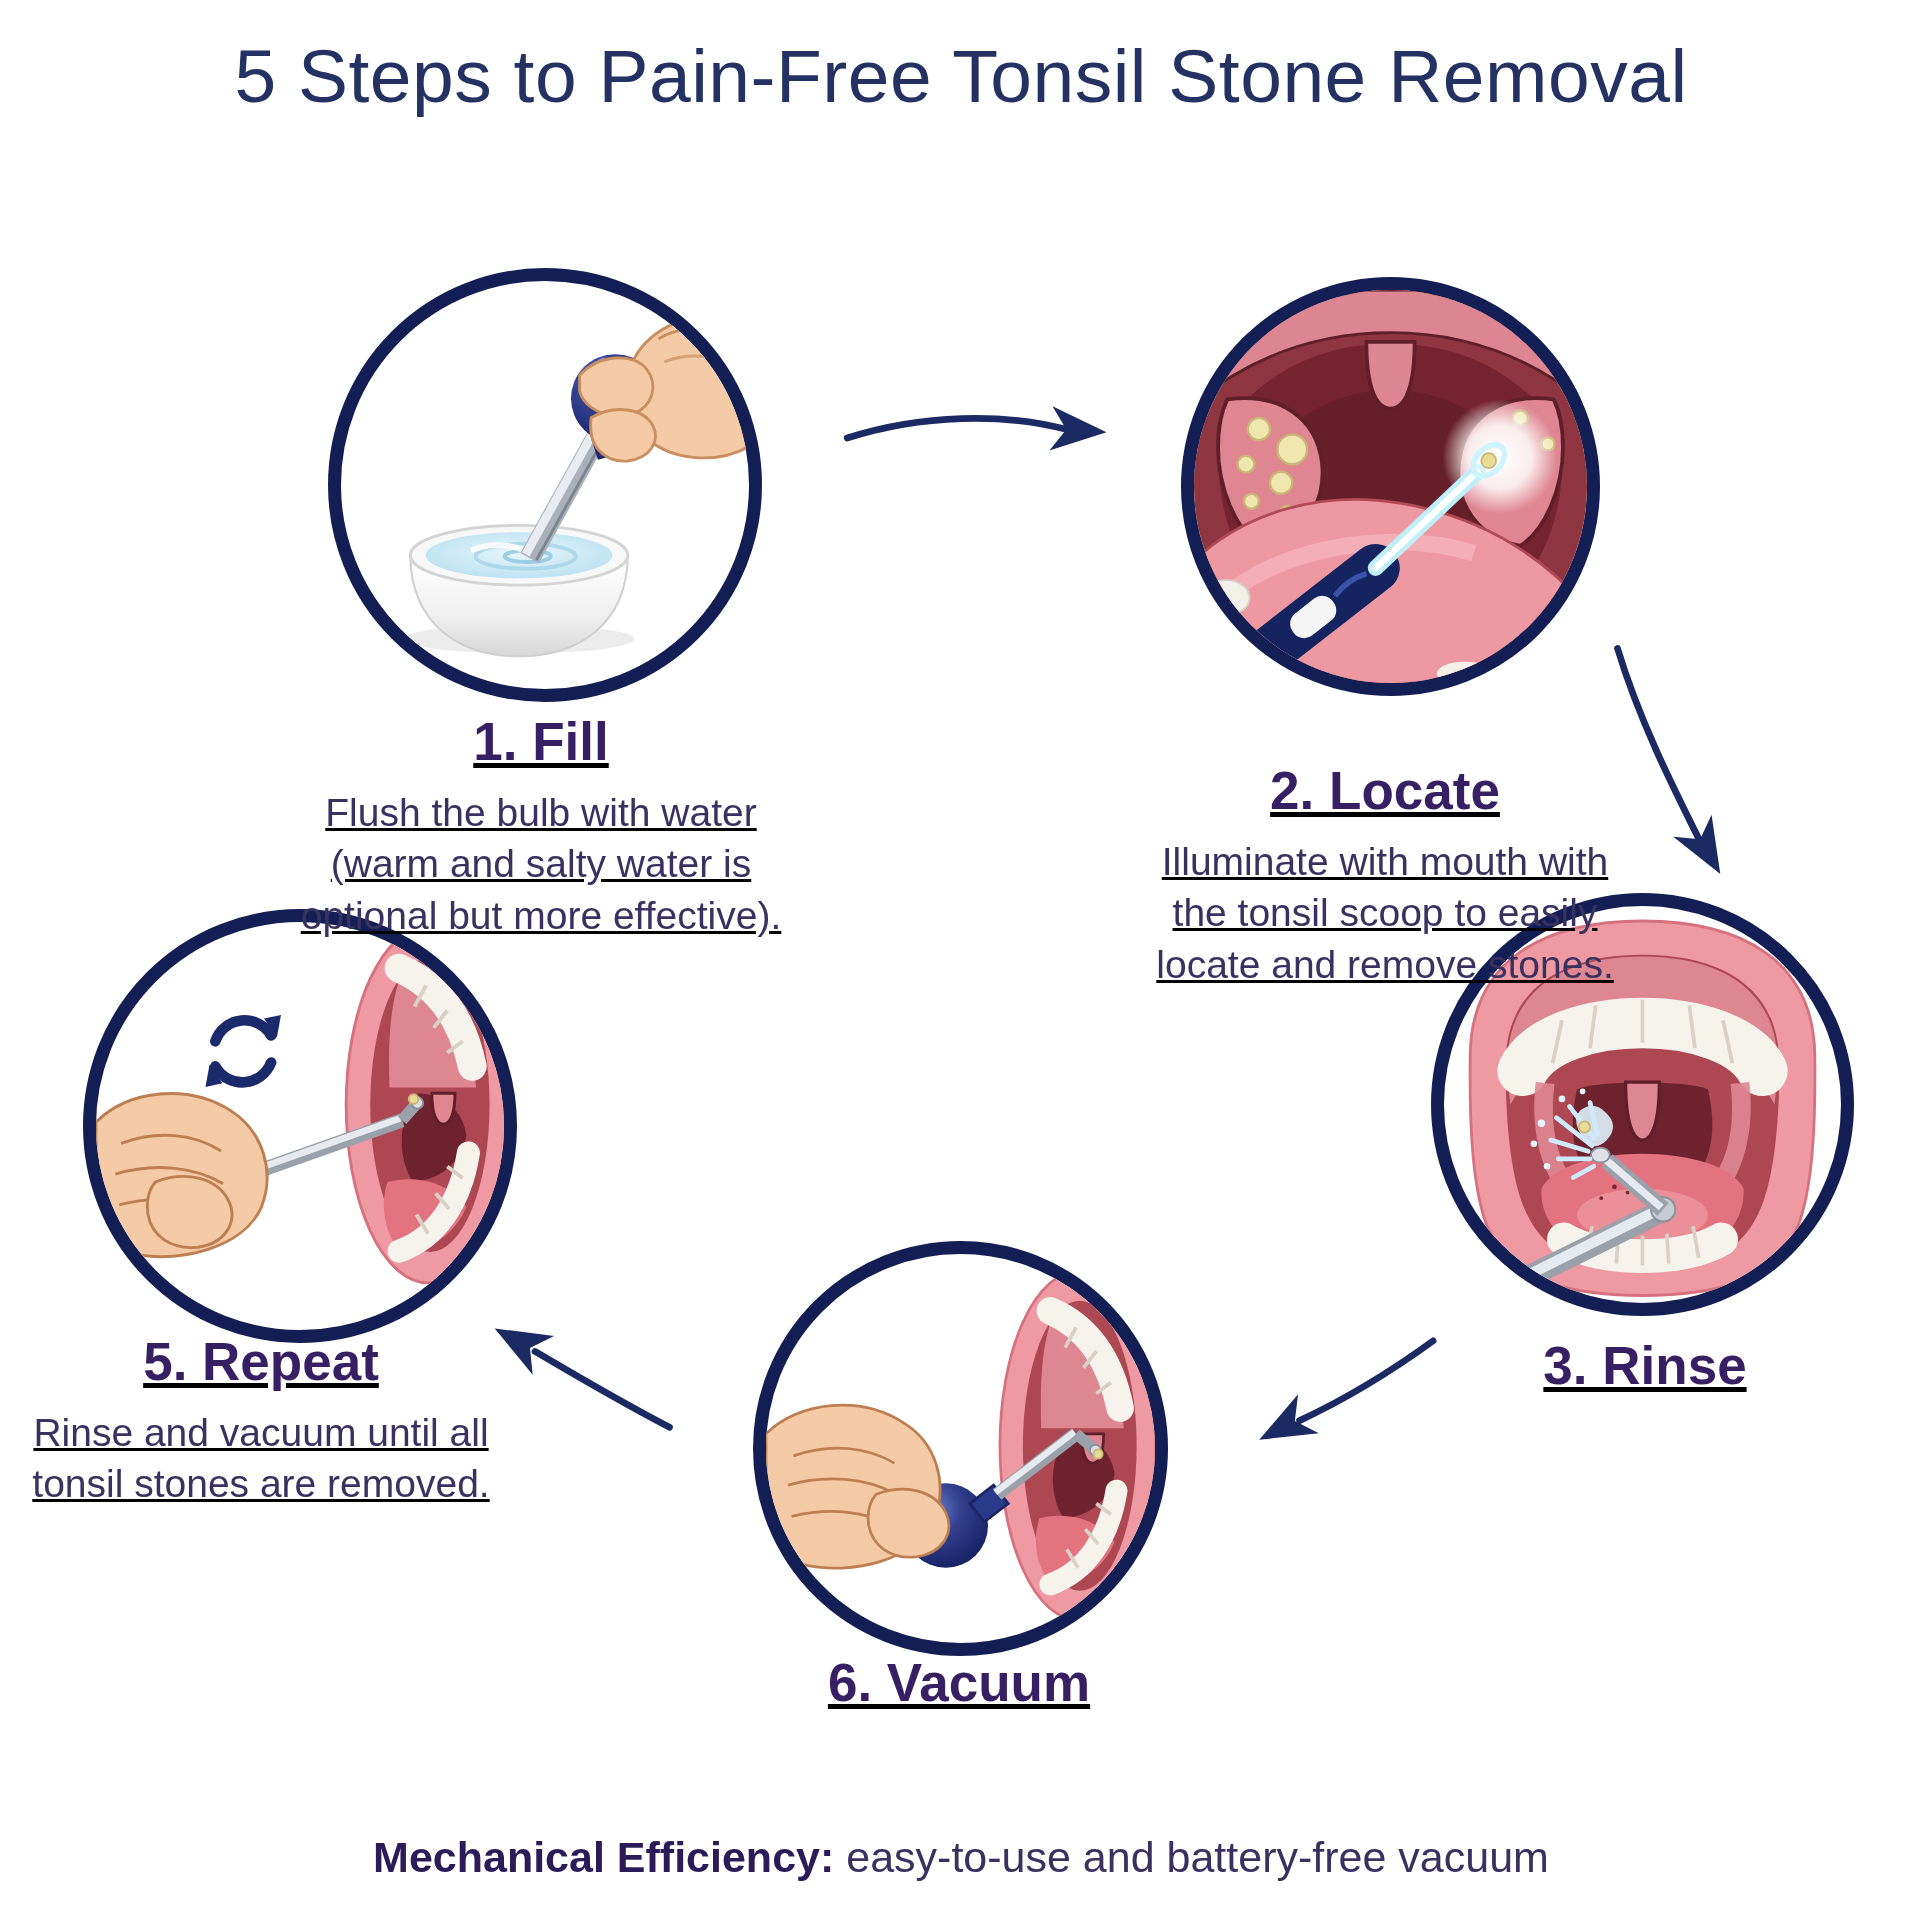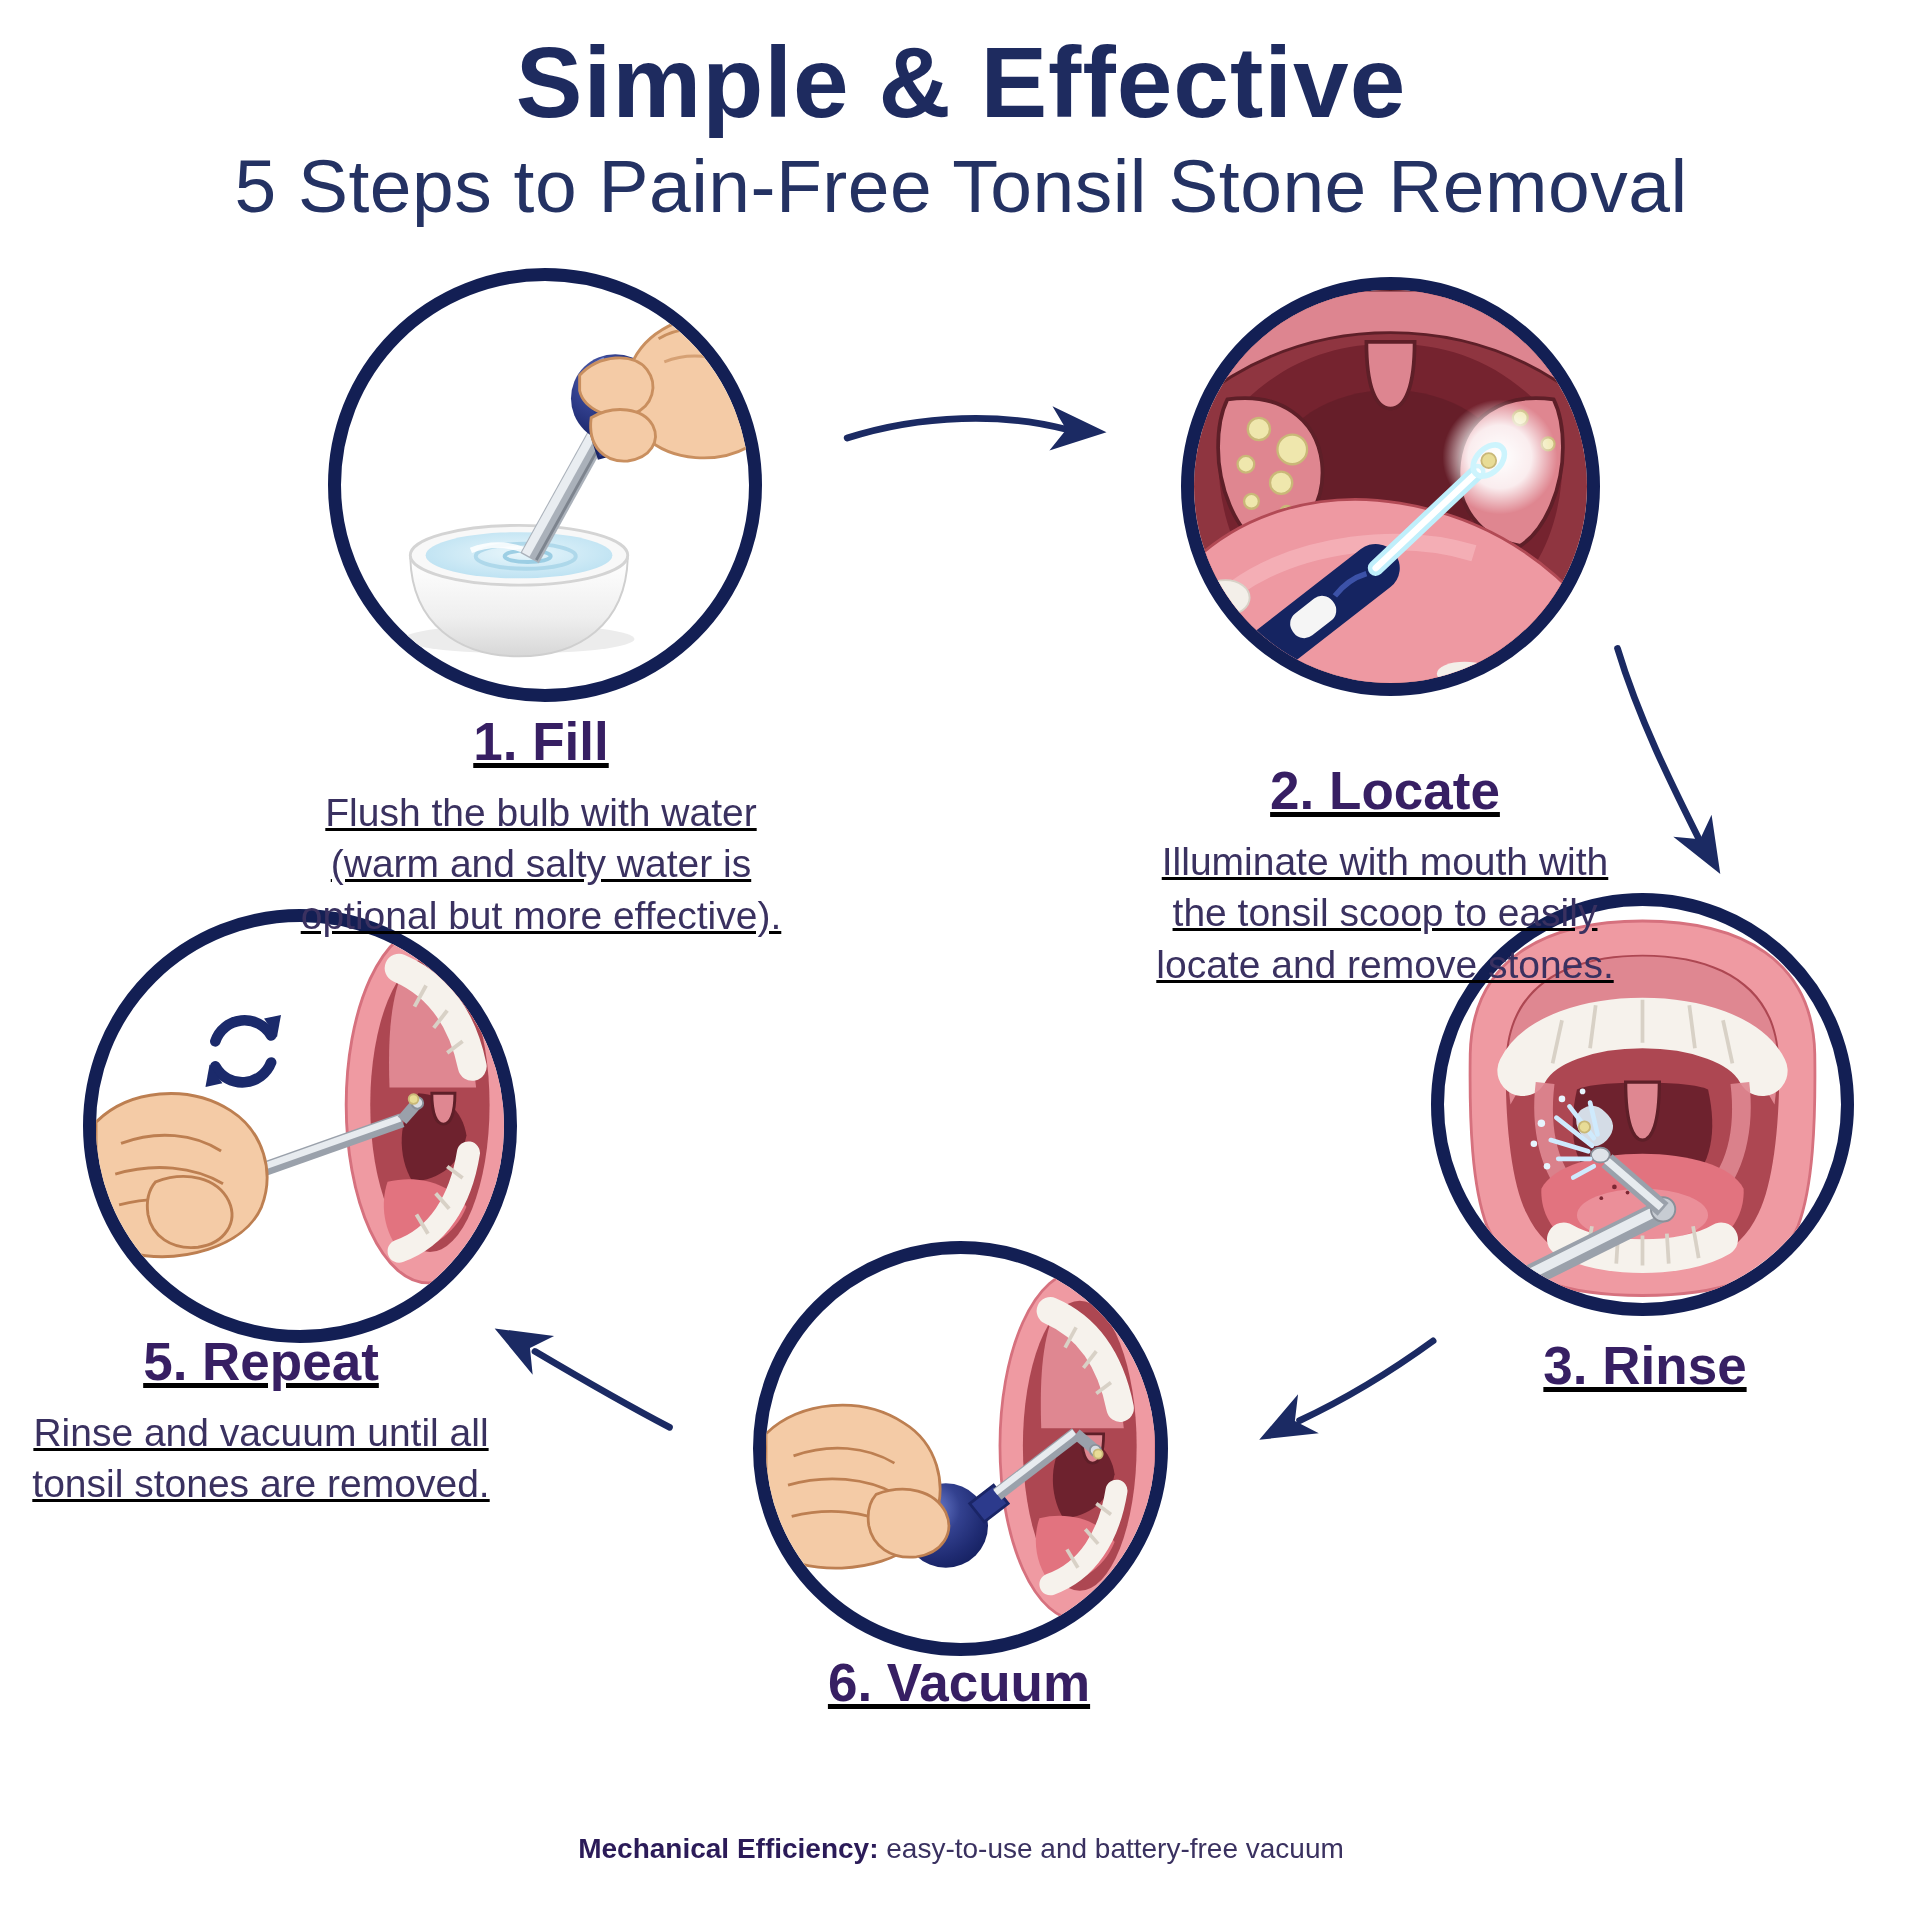--- a/index.html
+++ b/index.html
@@ -27,21 +27,21 @@
   .caption{position:absolute;text-align:center;transform:translateX(-50%);text-decoration:underline;}
   .step-label{font-size:53px;font-weight:700;color:#371f63;margin:0 0 15.4px 0;line-height:1.1;}
   .step-desc{font-size:39px;font-weight:400;color:#3a3160;line-height:1.32;margin:0;white-space:pre-line;}
   .cap1{left:541px;top:713px;width:615px;}
   .cap2{left:1385px;top:762px;width:615px;}
   .cap3{left:1645px;top:1337px;width:500px;}
   .cap4{left:959px;top:1654px;width:788px;}
   .cap5{left:261px;top:1333px;width:538px;}
   .footer{
     position:absolute;top:1833px;left:0;width:1922px;text-align:center;
-    font-size:28px;color:#3a3160;
+    font-size:43px;color:#3a3160;
   }
   .footer b{color:#2b1b58;font-weight:700;}
   .arrows{position:absolute;inset:0;pointer-events:none;}
   .arrows path.shaft{stroke:#1b2a63;stroke-width:7;fill:none;stroke-linecap:round;}
   .arrows path.head{fill:#1b2a63;stroke:none;}
 </style>
 </head>
 <body>
 
 <svg width="0" height="0" style="position:absolute" aria-hidden="true">
@@ -63,21 +63,20 @@
     </radialGradient>
     <radialGradient id="gGlow" cx="50%" cy="50%" r="50%">
       <stop offset="0%" stop-color="#ffffff" stop-opacity="1"></stop>
       <stop offset="55%" stop-color="#ffffff" stop-opacity=".85"></stop>
       <stop offset="100%" stop-color="#ffffff" stop-opacity="0"></stop>
     </radialGradient>
   </defs>
 </svg>
 
 <header class="header">
-  <h1 class="title">Simple &amp; Effective</h1>
   <div class="subtitle">5 Steps to Pain-Free Tonsil Stone Removal</div>
 </header>
 
 <svg class="arrows" viewBox="0 0 2001 2001">
   <g>
     <path class="shaft" d="M882,456 C960,431 1046,430 1110,447"></path>
     <path class="head" d="M0,0 L-58,23 L-42,0 L-58,-23 Z" transform="translate(1152,450) rotate(4)"></path>
   </g>
   <g>
     <path class="shaft" d="M1684,675 C1706,748 1741,818 1769,874"></path>

